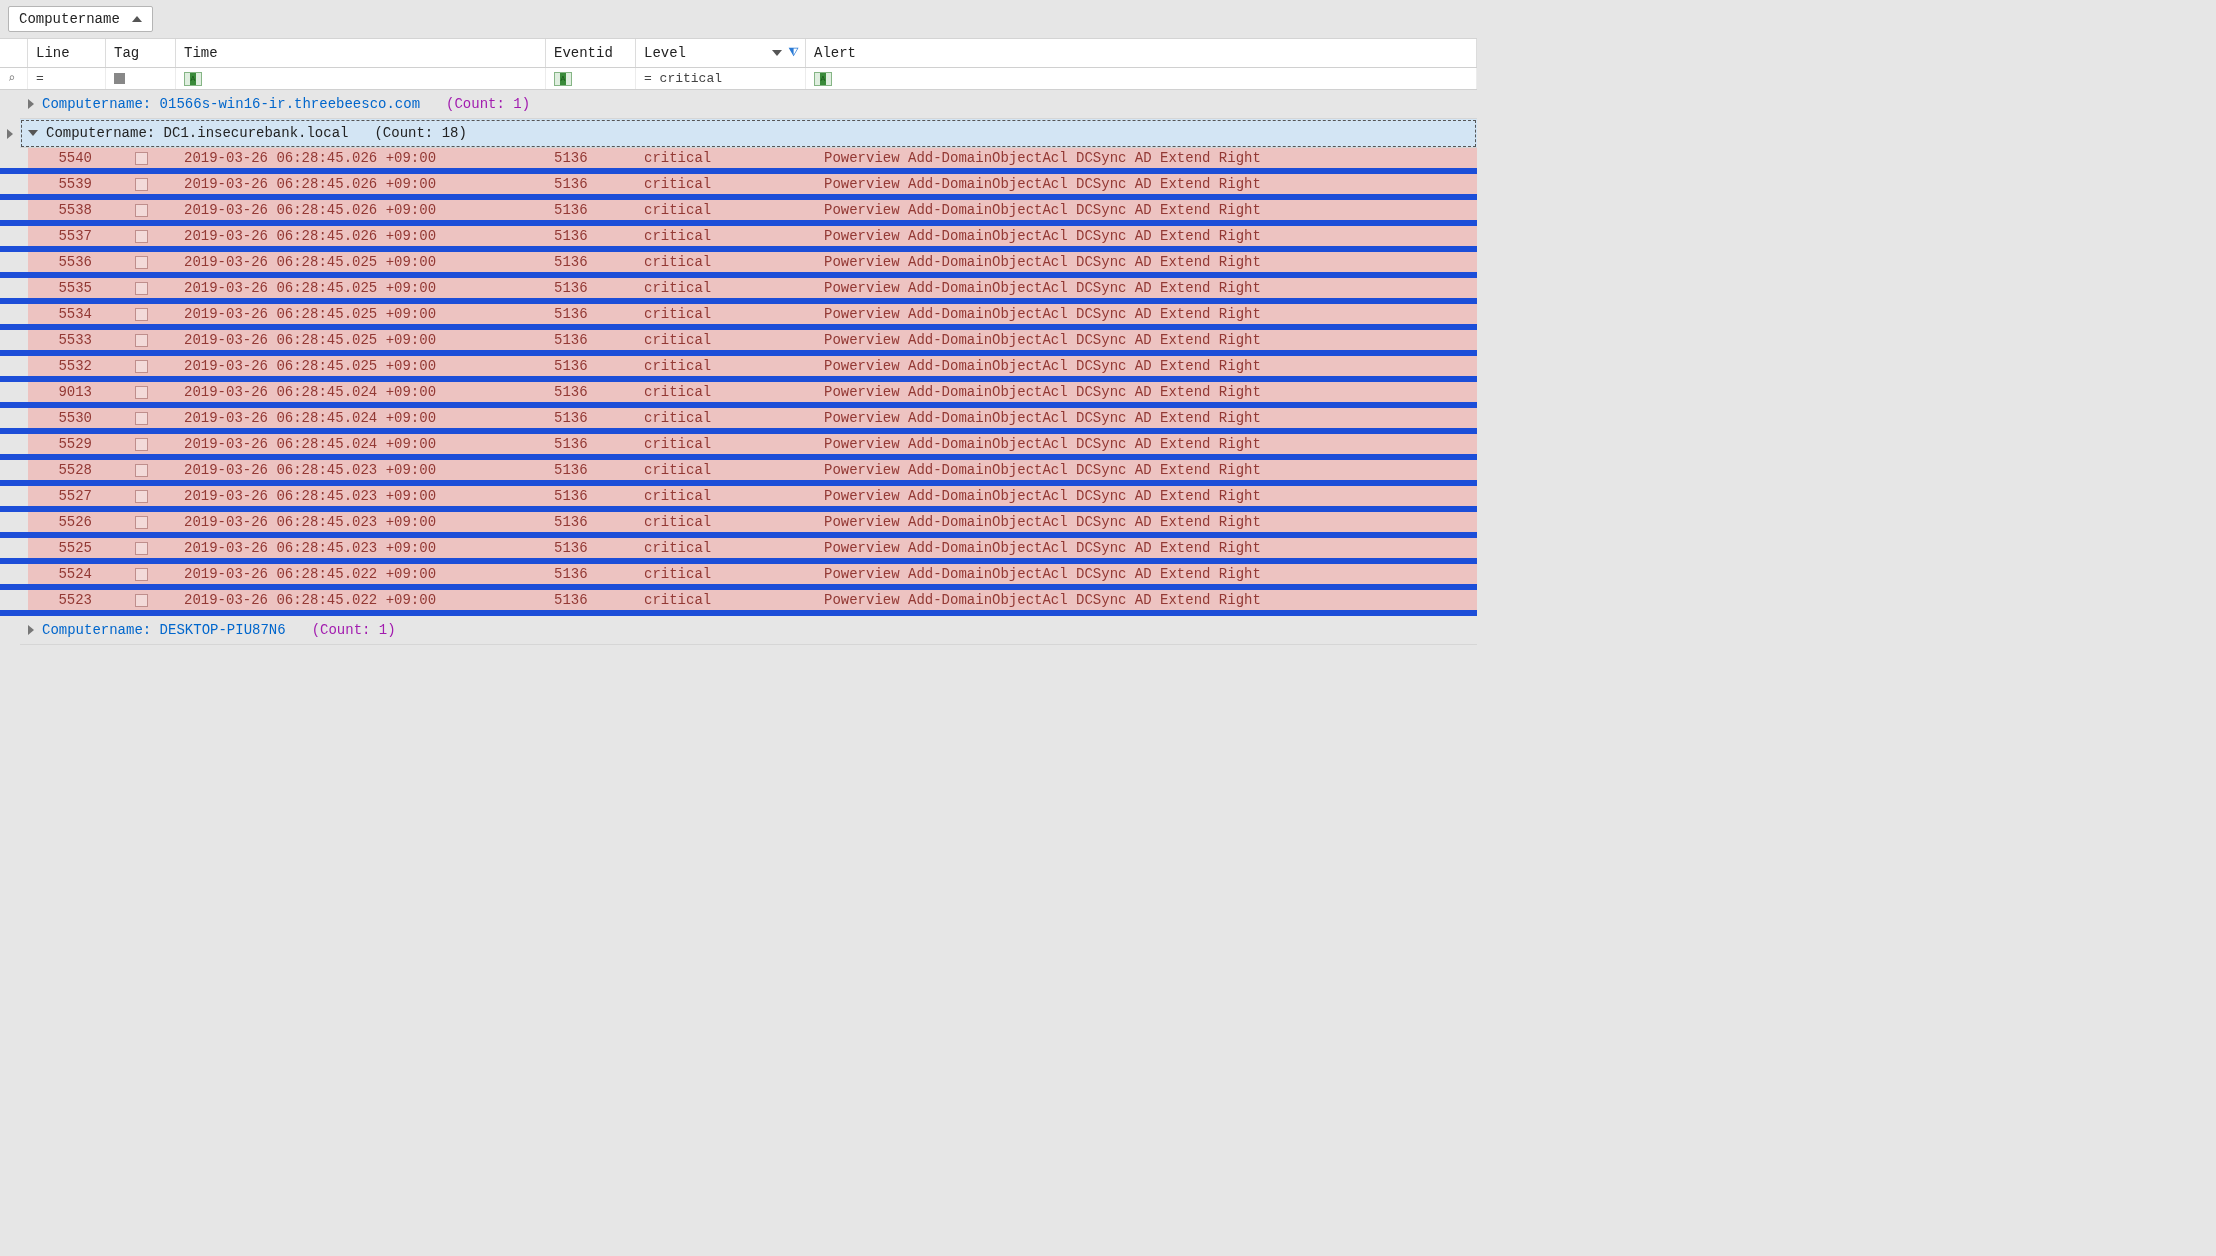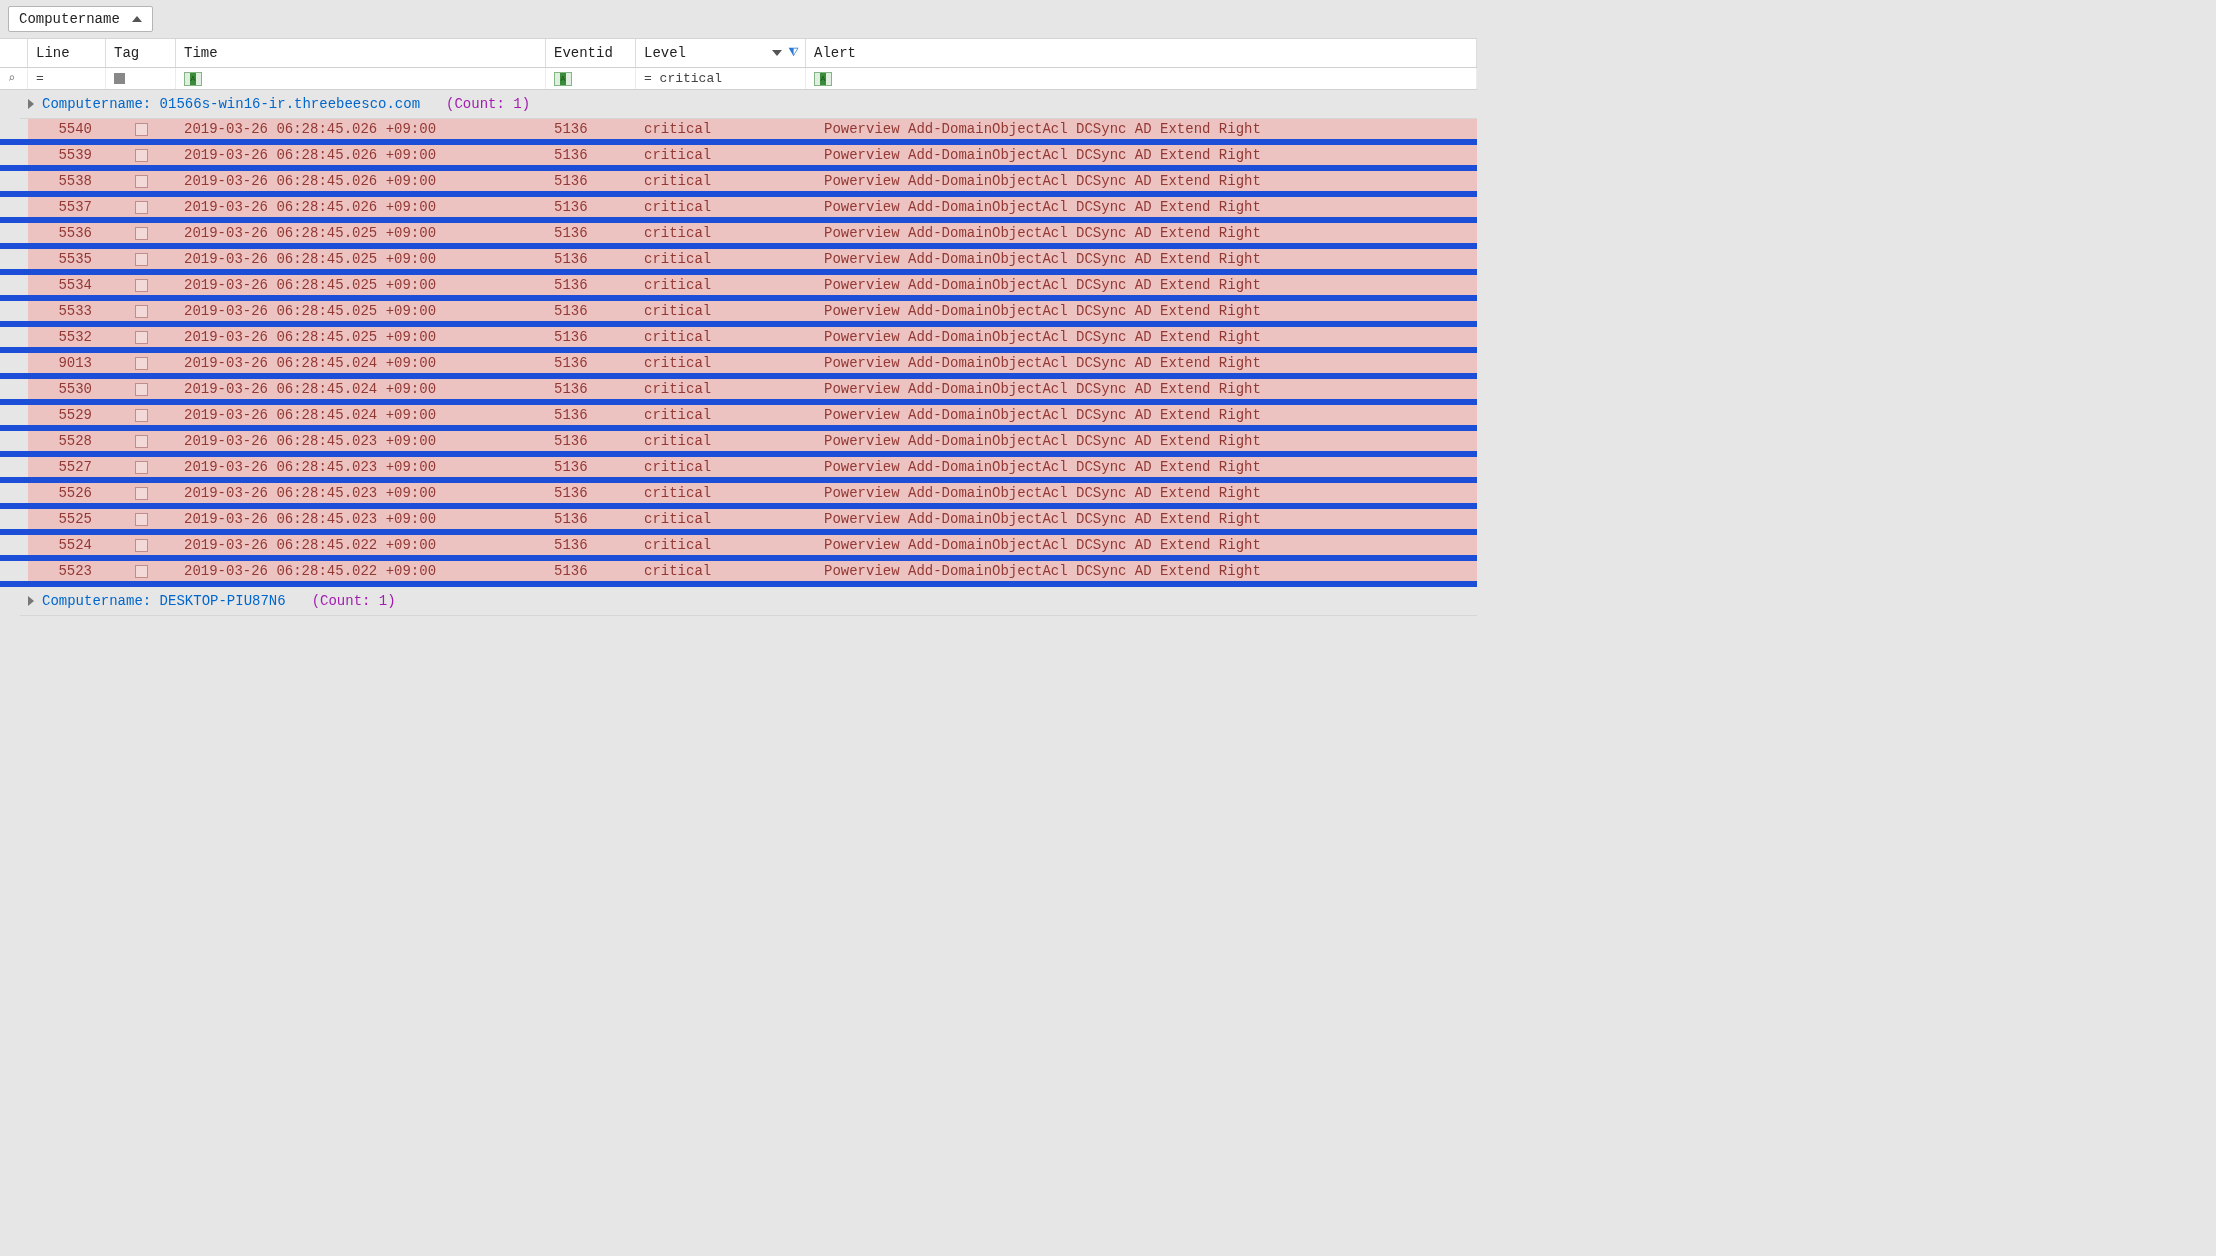--- a/index.html
+++ b/index.html
@@ -237,20 +237,30 @@
         <div style="display: flex;">
           <div class="outer-handle"></div>
           <div class="group-hdr" style="flex: 1 1 auto;">
             <span class="caret right"></span>
             <span class="group-label">Computername: 01566s-win16-ir.threebeesco.com</span>
             <span class="group-count" style="margin-left: 18px;">(Count: 1)</span>
           </div>
         </div>
       </div>
       <div class="group">
+        <div style="display: flex;">
+          <div class="outer-handle">
+            <span class="caret right"></span>
+          </div>
+          <div class="group-hdr expanded" style="flex: 1 1 auto;">
+            <span class="caret down"></span>
+            <span class="group-label expanded">Computername: DC1.insecurebank.local</span>
+            <span class="group-count expanded" style="margin-left: 18px;">(Count: 18)</span>
+          </div>
+        </div>
         <div class="row critical">
           <div class="cell col-indent"></div>
           <div class="cell col-line">5540</div>
           <div class="cell col-tag">
             <span class="tag-box"></span>
           </div>
           <div class="cell col-time">2019-03-26 06:28:45.026 +09:00</div>
           <div class="cell col-eventid">5136</div>
           <div class="cell col-level">critical</div>
           <div class="cell col-alert">Powerview Add-DomainObjectAcl DCSync AD Extend Right</div>

